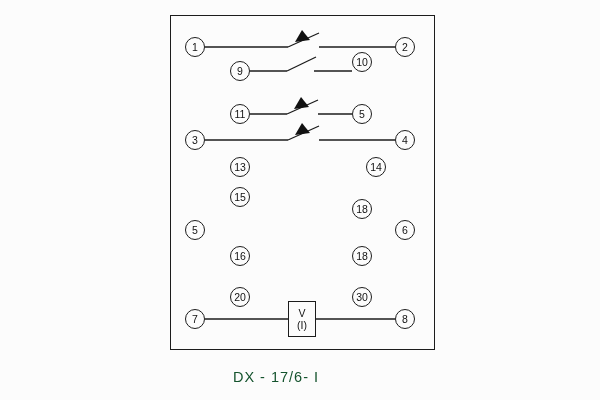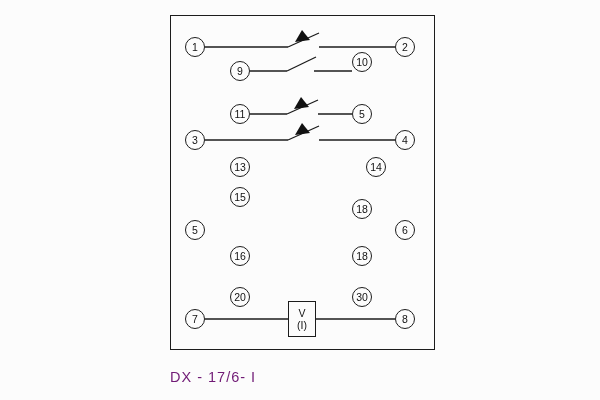--- a/index.html
+++ b/index.html
@@ -44,24 +44,24 @@
     background:#fcfcfc;
     display:flex;flex-direction:column;
     align-items:center;justify-content:center;
     font-size:10.5px;line-height:1.15;
     color:#111;
   }
   .caption{
     position:absolute;
     left:170px;top:369px;
     width:212px;
-    text-align:left;
+    text-align:center;
     font-size:14.5px;
     letter-spacing:1px;
-    color:#701a75;
+    color:#14532d;
   }
 </style>
 </head>
 <body>
 
 <div class="stage">
 
   <div class="outer-box"></div>
 
   <svg class="wires" viewBox="0 0 600 400">

